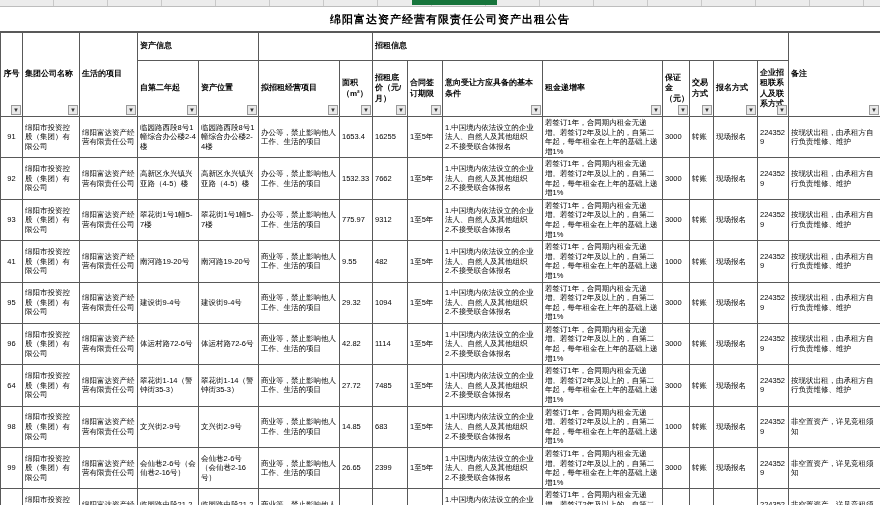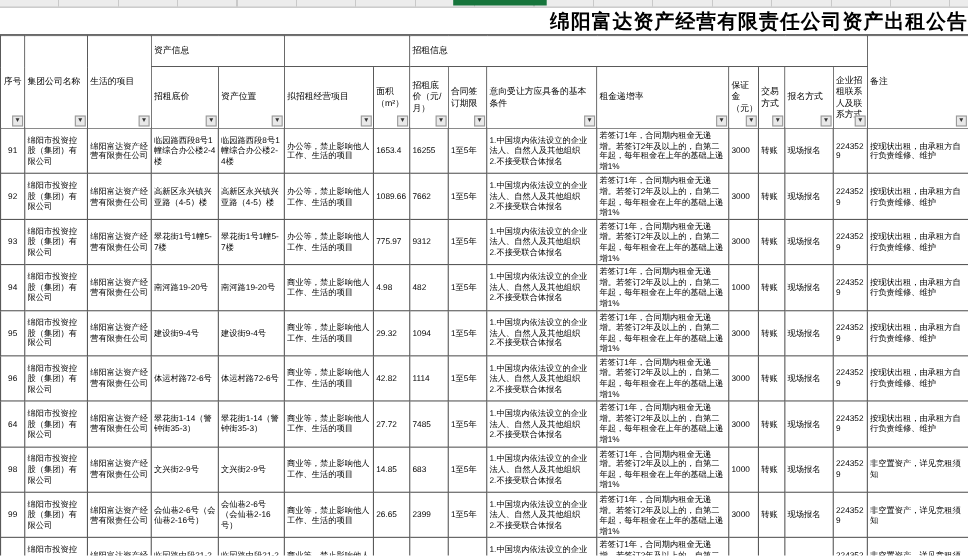--- a/index.html
+++ b/index.html
@@ -6,31 +6,31 @@
   body{
     width:880px;height:505px;overflow:hidden;background:#ffffff;
     font-family:"Liberation Sans","DejaVu Sans",sans-serif;color:#000;
   }
   .topstrip{
     height:6px;background:#ececec;position:relative;border-bottom:1px solid #bdbdbd;
     background-image:repeating-linear-gradient(90deg,#ececec 0,#ececec 53px,#c9c9c9 53px,#c9c9c9 54px);
   }
   .green-sel{position:absolute;left:412px;top:0;width:85px;height:5px;background:#17753c;}
   .title-row{
-    height:24px;line-height:24px;text-align:right;font-weight:bold;font-size:18px;
+    height:24px;line-height:24px;text-align:center;font-weight:bold;font-size:11px;
     font-family:"Liberation Serif","DejaVu Serif",serif;letter-spacing:1px;
     border-bottom:1px solid #595959;white-space:nowrap;overflow:hidden;padding-left:20px;
   }
   table{border-collapse:collapse;table-layout:fixed;width:880px;}
   th,td{
     border:1px solid #595959;padding:1px 2px;font-size:7.5px;line-height:1.28;
     vertical-align:middle;text-align:left;overflow:hidden;white-space:pre-line;
     word-break:break-all;
   }
-  th{font-weight:normal;font-size:8px;position:relative;background:#fff;}
+  th{font-weight:bold;font-size:8px;position:relative;background:#fff;}
   thead tr.grp th{height:25px;}
   thead tr.leaf th{height:53px;}
   tbody tr{height:39px;}
   .filt{
     position:absolute;right:1px;bottom:1px;width:10px;height:10px;box-sizing:border-box;
     background:#e9e9e9;border:1px solid #9a9a9a;font-size:6px;line-height:8px;
     text-align:center;color:#333;cursor:pointer;
   }
   .c-center{text-align:center;margin-top:44px;}
 </style>
@@ -66,21 +66,21 @@
     <tr class="grp">
       <th rowspan="2" class="c-center"><span>序号</span><span class="filt">▼</span></th>
       <th rowspan="2"><span>集团公司名称</span><span class="filt">▼</span></th>
       <th rowspan="2"><span>生活的项目</span><span class="filt">▼</span></th>
       <th colspan="2">资产信息</th>
       <th colspan="2"></th>
       <th colspan="8">招租信息</th>
       <th rowspan="2" style="vertical-align:middle"><span>备注</span><span class="filt">▼</span></th>
     </tr>
     <tr class="leaf">
-      <th><span>招租底价</span><span class="filt">▼</span></th>
+      <th><span>自第二年起</span><span class="filt">▼</span></th>
       <th><span>资产位置</span><span class="filt">▼</span></th>
       <th><span>拟招租经营项目</span><span class="filt">▼</span></th>
       <th><span>面积（m²）</span><span class="filt">▼</span></th>
       <th><span>招租底价（元/月）</span><span class="filt">▼</span></th>
       <th><span>合同签订期限</span><span class="filt">▼</span></th>
       <th><span>意向受让方应具备的基本条件</span><span class="filt">▼</span></th>
       <th><span>租金递增率</span><span class="filt">▼</span></th>
       <th><span>保证金（元）</span><span class="filt">▼</span></th>
       <th><span>交易方式</span><span class="filt">▼</span></th>
       <th><span>报名方式</span><span class="filt">▼</span></th>
@@ -107,21 +107,21 @@
         <td>2243529</td>
         <td>按现状出租，由承租方自行负责维修、维护</td>
       </tr>
       <tr>
         <td class="c-center">92</td>
         <td>绵阳市投资控股（集团）有限公司</td>
         <td>绵阳富达资产经营有限责任公司</td>
         <td>高新区永兴镇兴亚路（4-5）楼</td>
         <td>高新区永兴镇兴亚路（4-5）楼</td>
         <td>办公等，禁止影响他人工作、生活的项目</td>
-        <td>1089.66</td>
+        <td>1532.33</td>
         <td>7662</td>
         <td>1至5年</td>
         <td>1.中国境内依法设立的企业法人、自然人及其他组织
 2.不接受联合体报名</td>
         <td>若签订1年，合同期内租金无递增。若签订2年及以上的，自第二年起，每年租金在上年的基础上递增1%</td>
         <td>3000</td>
         <td>转账</td>
         <td>现场报名</td>
         <td>2243529</td>
         <td>按现状出租，由承租方自行负责维修、维护</td>
@@ -139,27 +139,27 @@
         <td>1.中国境内依法设立的企业法人、自然人及其他组织
 2.不接受联合体报名</td>
         <td>若签订1年，合同期内租金无递增。若签订2年及以上的，自第二年起，每年租金在上年的基础上递增1%</td>
         <td>3000</td>
         <td>转账</td>
         <td>现场报名</td>
         <td>2243529</td>
         <td>按现状出租，由承租方自行负责维修、维护</td>
       </tr>
       <tr>
-        <td class="c-center">94</td>
+        <td class="c-center">41</td>
         <td>绵阳市投资控股（集团）有限公司</td>
         <td>绵阳富达资产经营有限责任公司</td>
         <td>南河路19-20号</td>
         <td>南河路19-20号</td>
         <td>商业等，禁止影响他人工作、生活的项目</td>
-        <td>4.98</td>
+        <td>9.55</td>
         <td>482</td>
         <td>1至5年</td>
         <td>1.中国境内依法设立的企业法人、自然人及其他组织
 2.不接受联合体报名</td>
         <td>若签订1年，合同期内租金无递增。若签订2年及以上的，自第二年起，每年租金在上年的基础上递增1%</td>
         <td>1000</td>
         <td>转账</td>
         <td>现场报名</td>
         <td>2243529</td>
         <td>按现状出租，由承租方自行负责维修、维护</td>

